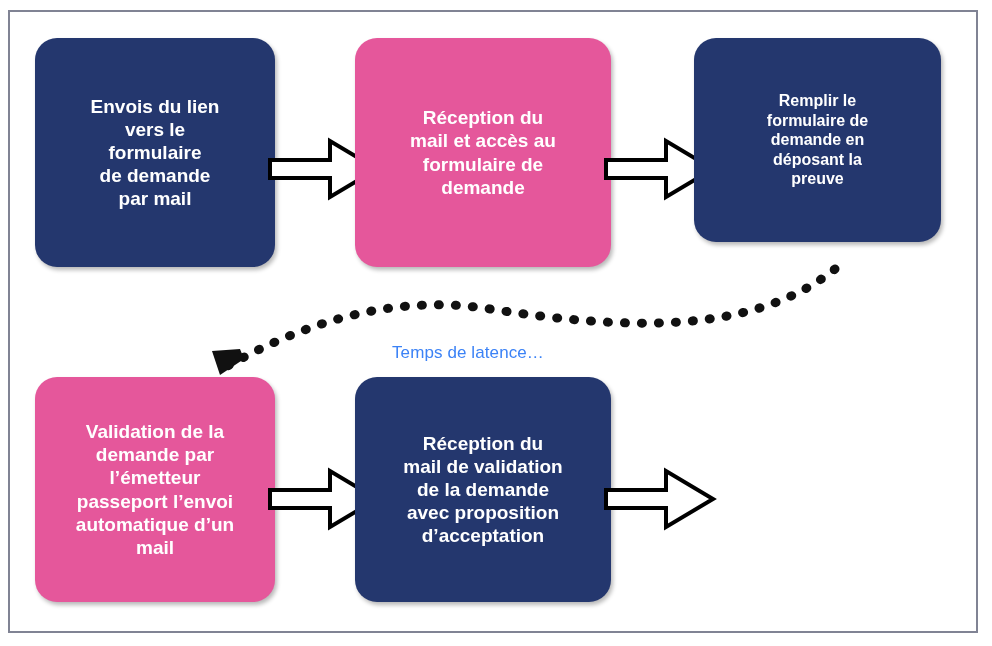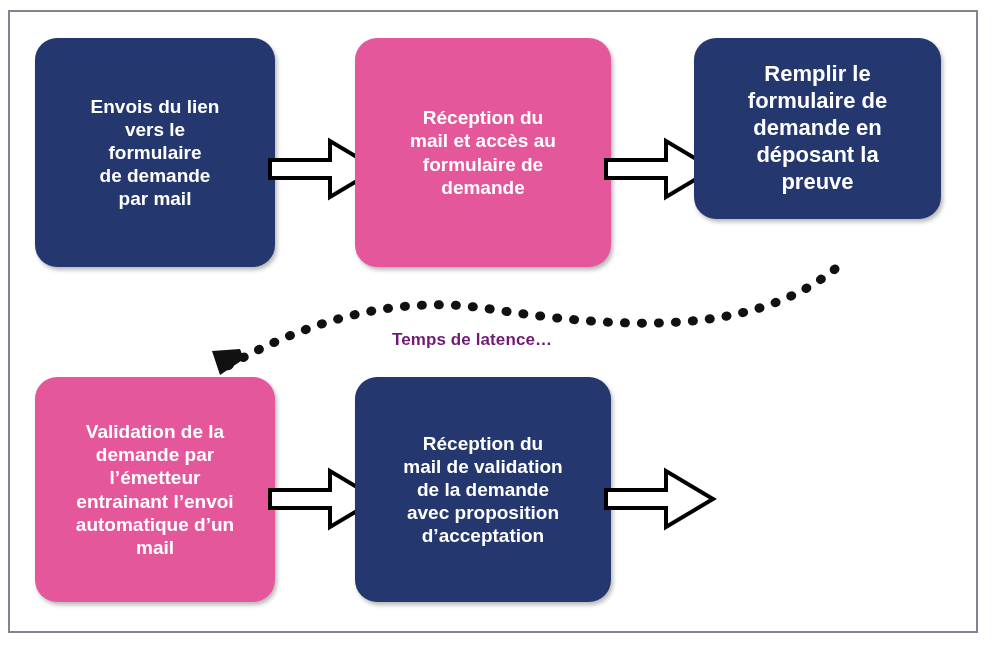--- a/index.html
+++ b/index.html
@@ -62,25 +62,25 @@
     position: absolute;
     left: 180px;
     top: 255px;
     width: 660px;
     height: 130px;
     overflow: visible;
   }
   #latency-label {
     position: absolute;
     left: 382px;
-    top: 318px;
+    top: 331px;
     font-family: "Liberation Sans", sans-serif;
     font-size: 17px;
-    font-weight: bold;
-    color: #701a75;
+    font-weight: normal;
+    color: #3b82f6;
     white-space: nowrap;
     letter-spacing: 0.1px;
   }
 </style>
 </head>
 <body>
 
 <div id="canvas">
   <div id="frame">
 
@@ -100,40 +100,40 @@
       <span class="label">Réception du
 mail et accès au
 formulaire de
 demande</span>
     </div>
 
     <svg class="block-arrow" style="left:594px; top:126px;" width="112" height="62" viewBox="0 0 112 62">
       <polygon points="2,22 62,22 62,3 109,31 62,59 62,40 2,40" fill="#ffffff" stroke="#000000" stroke-width="4" stroke-linejoin="miter"></polygon>
     </svg>
 
-    <div class="node navy" style="left:684px; top:26px; width:247px; height:181px; font-size:22px;">
+    <div class="node navy" style="left:684px; top:26px; width:247px; height:204px; font-size:16px;">
       <span class="label">Remplir le
 formulaire de
 demande en
 déposant la
 preuve</span>
     </div>
 
     <svg id="latency-connector" viewBox="0 0 660 130" preserveAspectRatio="none">
       <path d="M 645 2 C 560 70, 430 62, 300 42 C 200 26, 110 58, 36 100" fill="none" stroke="#111111" stroke-width="9" stroke-linecap="round" stroke-dasharray="1 16"></path>
       <polygon points="30,108 54,92 50,82 22,84" fill="#111111"></polygon>
     </svg>
 
     <div id="latency-label">Temps de latence…</div>
 
     <div class="node pink" style="left:25px; top:365px; width:240px; height:225px; font-size:19px;">
       <span class="label">Validation de la
 demande par
 l’émetteur
-entrainant l’envoi
+passeport l’envoi
 automatique d’un
 mail</span>
     </div>
 
     <svg class="block-arrow" style="left:258px; top:456px;" width="112" height="62" viewBox="0 0 112 62">
       <polygon points="2,22 62,22 62,3 109,31 62,59 62,40 2,40" fill="#ffffff" stroke="#000000" stroke-width="4" stroke-linejoin="miter"></polygon>
     </svg>
 
     <div class="node navy" style="left:345px; top:365px; width:256px; height:225px; font-size:19px;">
       <span class="label">Réception du

